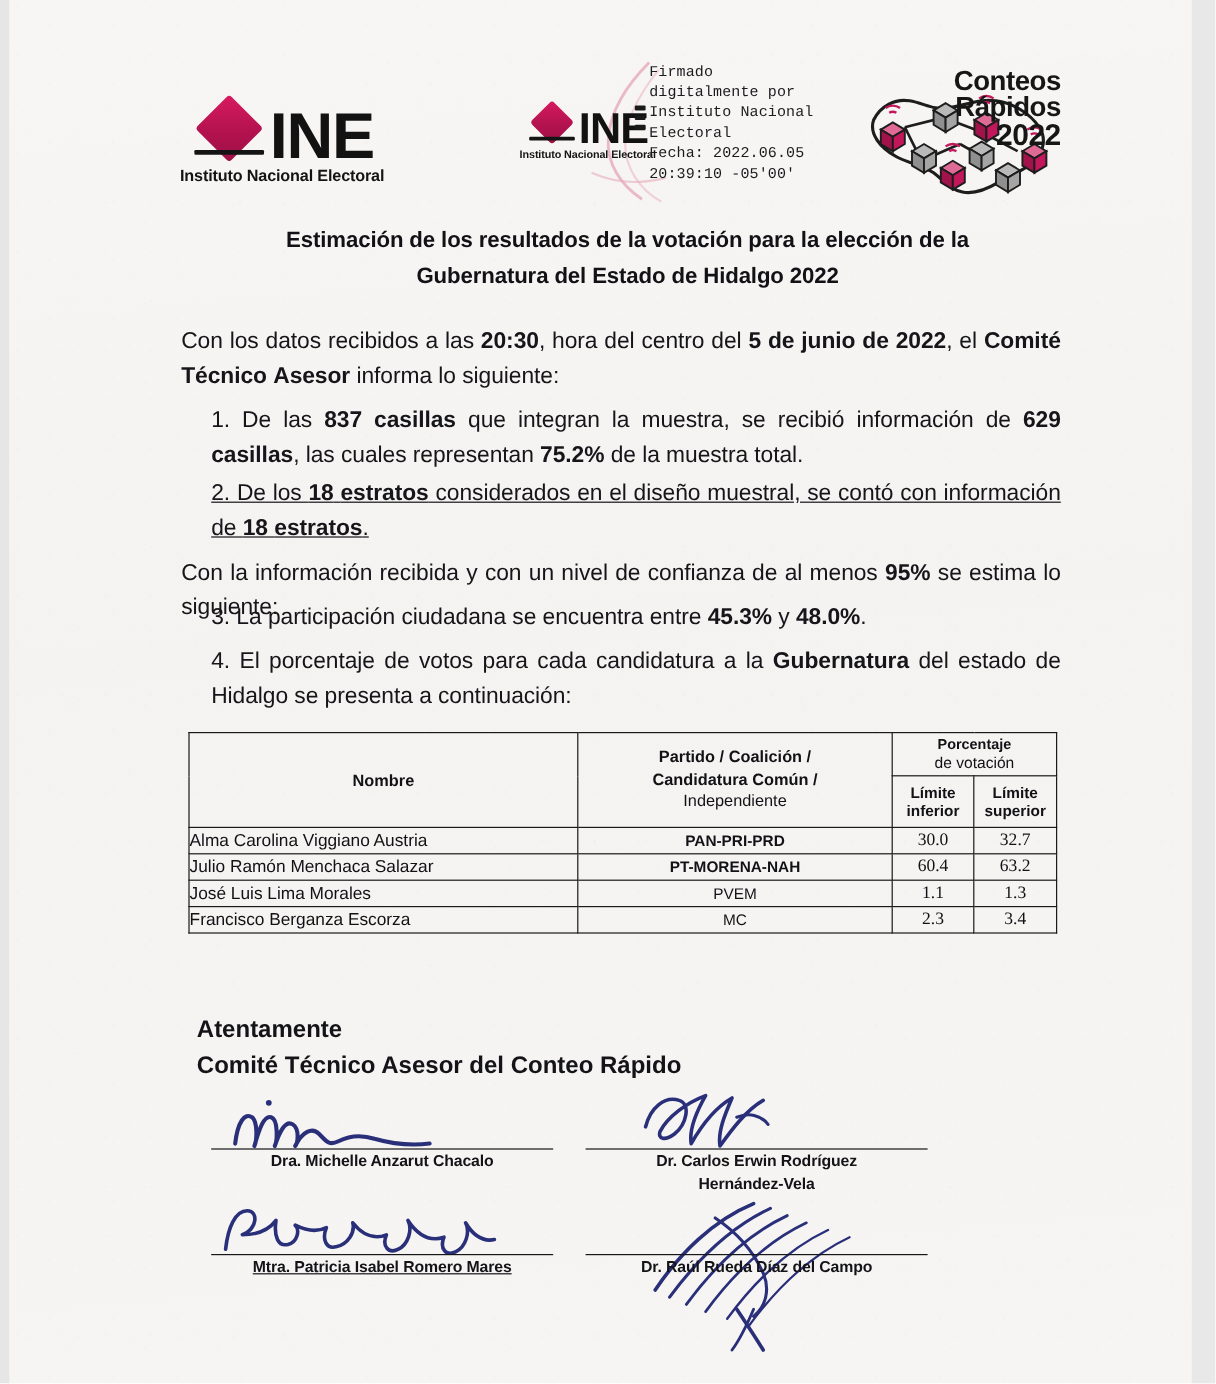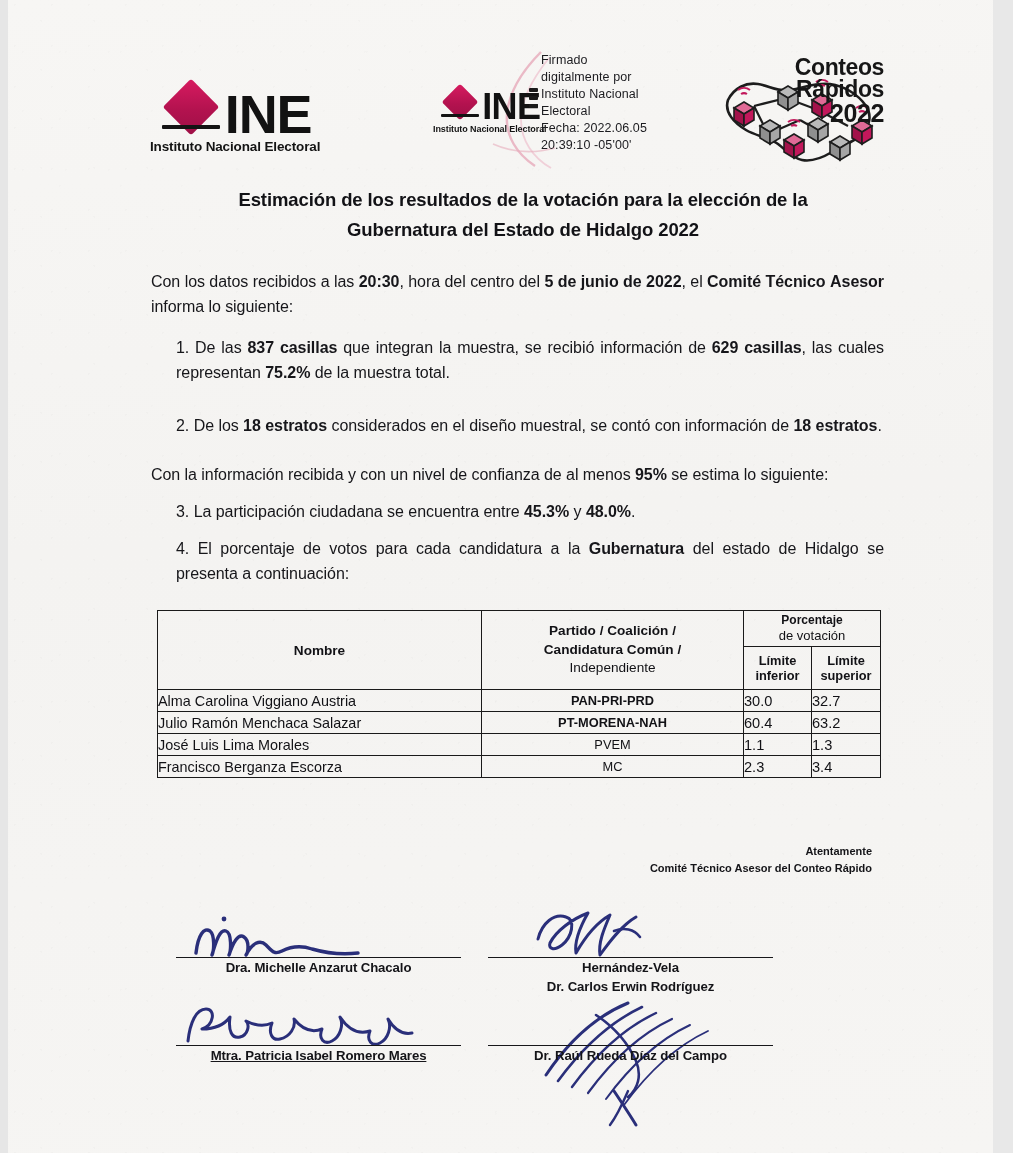--- a/index.html
+++ b/index.html
@@ -74,21 +74,21 @@
   #logo-sig .diamond-bar { bottom: 5px; width: 38px; height: 3px; }
   #logo-sig .ine-word { font-size: 36px; margin-left: 1px; }
   #logo-sig .ine-sub { font-size: 9px; margin-top: 2px; }
 
   .sig-swirl { position: absolute; left: 455px; top: 48px; width: 120px; height: 125px; pointer-events: none; }
 
   .sig-text {
     position: absolute; left: 533px; top: 52px; width: 150px;
     font-size: 12.5px; line-height: 1.36; color: #1b1b1f; letter-spacing: 0.1px;
   }
-  .sig-text div { white-space: nowrap; }
+  .sig-text div { white-space: nowrap; font-family: Liberation Mono, monospace; }
 
   .sig-bars { position: absolute; left: 521px; top: 88px; width: 9px; }
   .sig-bars span { display: block; background: #1a1a1a; height: 4px; margin-bottom: 4px; border-radius: 1px; }
 
   
   .conteos { position: absolute; left: 700px; top: 48px; width: 180px; height: 122px; }
   .conteos-text {
     position: absolute; right: 4px; top: 8px; text-align: right;
     font-weight: 700; color: #161616; line-height: 0.97; letter-spacing: -0.4px;
   }
@@ -97,27 +97,27 @@
   .conteos-text .l3 { font-size: 25px; }
 
   
   .doc-title {
     position: absolute; left: 150px; top: 185px; width: 730px;
     text-align: center; font-size: 18.5px; font-weight: 700;
     line-height: 1.62; letter-spacing: -0.1px; color: #121216;
   }
 
   .body-text {
-    position: absolute; font-size: 16px; line-height: 1.55;
+    position: absolute; font-size: 19px; line-height: 1.55;
     text-align: justify; color: #16161a; letter-spacing: -0.05px;
   }
   .body-text b { font-weight: 700; }
   #para-intro { left: 143px; top: 270px; width: 733px; }
   #item-1     { left: 168px; top: 336px; width: 708px; }
-  #item-2     { left: 168px; top: 414px; width: 708px; }
+  #item-2     { left: 168px; top: 397px; width: 708px; text-decoration: underline; }
   #para-conf  { left: 143px; top: 463px; width: 733px; }
   #item-3     { left: 168px; top: 500px; width: 708px; }
   #item-4     { left: 168px; top: 537px; width: 708px; }
 
   
   .results-table {
     position: absolute; left: 149px; top: 610px; width: 723px;
     border-collapse: collapse; table-layout: fixed;
     font-size: 13.6px; color: #121216;
   }
@@ -132,26 +132,26 @@
   .th-partido .nb { font-weight: 700; }
   .th-partido .nn { font-weight: 400; text-align: center; }
   .th-porc { height: 34px; line-height: 1.24; padding: 2px 3px; }
   .th-porc .p1 { font-weight: 700; font-size: 12px; }
   .th-porc .p2 { font-weight: 400; font-size: 13px; }
   .th-lim { height: 40px; font-size: 12.8px; line-height: 1.2; }
   .results-table td { height: 21px; }
   .td-nombre { text-align: left; padding-left: 7px; font-size: 14.4px; }
   .td-partido { text-align: center; font-size: 12.8px; }
   .td-partido.bold { font-weight: 700; }
-  .td-num { text-align: left; padding-right: 9px; font-size: 14.6px; }
+  .td-num { text-align: center; padding-right: 9px; font-size: 14.6px; font-family: Liberation Serif, serif; }
 
   
   .closing {
-    position: absolute; left: 134px; top: 843px; width: 730px;
-    text-align: right; font-size: 11px; font-weight: 700; line-height: 1.5;
+    position: absolute; left: 156px; top: 843px; width: 730px;
+    text-align: left; font-size: 20px; font-weight: 700; line-height: 1.5;
     color: #141418;
   }
 
   .signatures { position: absolute; left: 150px; top: 905px; width: 730px; }
   .sig-block { position: absolute; width: 300px; }
   .sig-block .line { border-top: 1.8px solid #17171a; width: 100%; }
   .sig-block .name {
     text-align: center; font-size: 13.2px; font-weight: 700;
     line-height: 1.28; padding-top: 2px; color: #141418; letter-spacing: -0.1px;
   }
@@ -417,22 +417,22 @@
         </g>
       </svg>
     </div>
 
     <div class="sig-block" id="sig-1">
       <div class="line"></div>
       <div class="name">Dra. Michelle Anzarut Chacalo</div>
     </div>
     <div class="sig-block" id="sig-2">
       <div class="line"></div>
+      <div class="name">Dr. Carlos Erwin Rodríguez</div>
       <div class="name">Hernández-Vela</div>
-      <div class="name">Dr. Carlos Erwin Rodríguez</div>
     </div>
     <div class="sig-block" id="sig-3">
       <div class="line"></div>
       <div class="name">Mtra. Patricia Isabel Romero Mares</div>
     </div>
     <div class="sig-block" id="sig-4">
       <div class="line"></div>
       <div class="name">Dr. Raúl Rueda Díaz del Campo</div>
     </div>
   </div>

